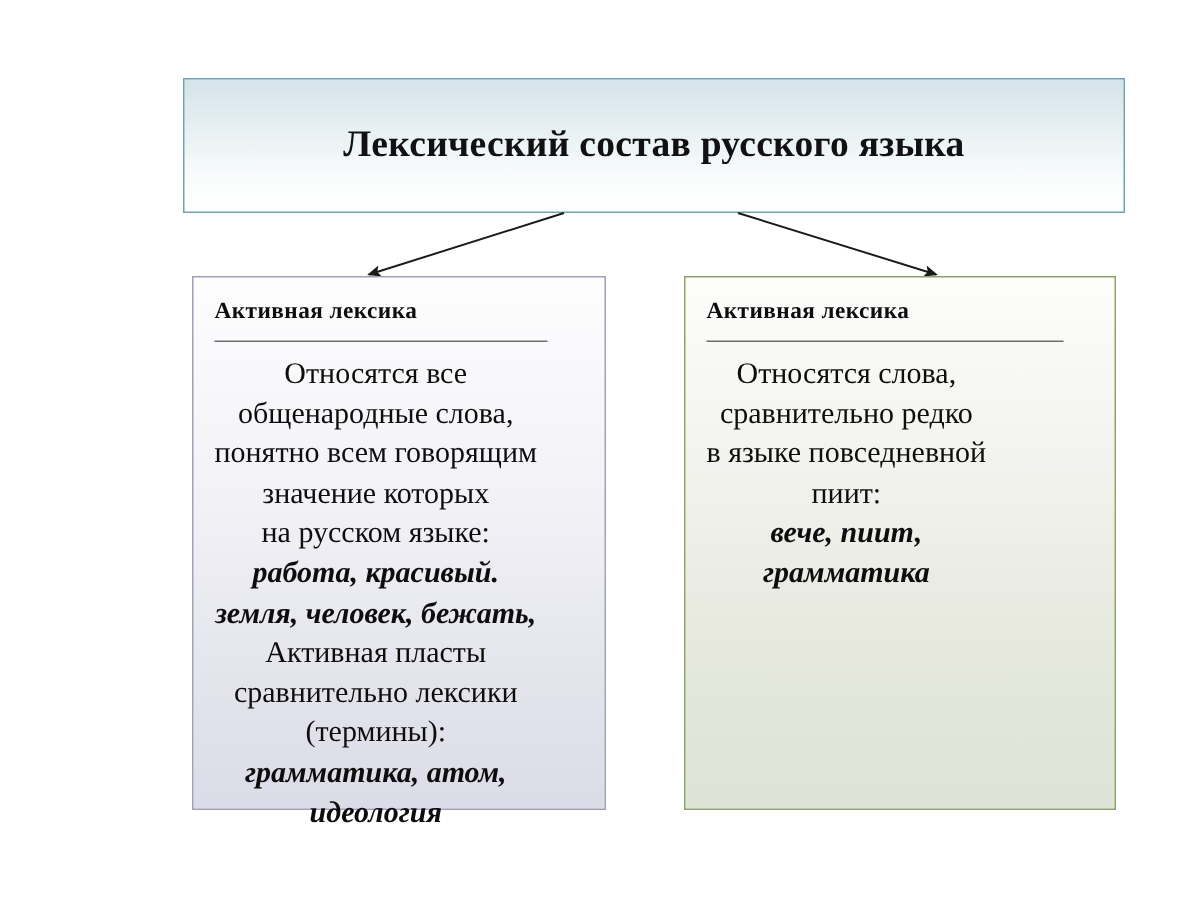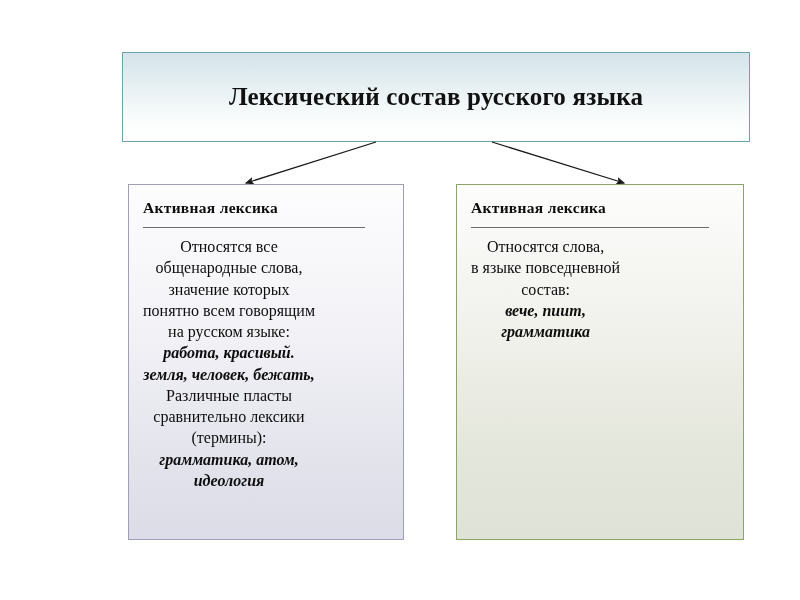--- a/index.html
+++ b/index.html
@@ -94,21 +94,21 @@
     height: 0;
     border-top: 1.6px solid #6d6d6d;
     margin: 10px 0 8px 0;
   }
   .box-right .box-divider {
     width: 238px;
   }
 
   .box-body {
     text-align: center;
-    font-size: 16px;
+    font-size: 20px;
     line-height: 1.33;
     color: #0d0d0d;
   }
 
   .box-body .plain {
     display: block;
   }
   .box-body .term {
     display: block;
     font-weight: bold;
@@ -133,38 +133,39 @@
     <line x1="340" y1="142" x2="210" y2="183" stroke="#1a1a1a" stroke-width="1.3" marker-end="url(#arrowhead)"></line>
     <line x1="456" y1="142" x2="588" y2="183" stroke="#1a1a1a" stroke-width="1.3" marker-end="url(#arrowhead)"></line>
   </svg>
 
   <div class="concept-box box-left">
     <div class="box-header">Активная лексика</div>
     <div class="box-divider"></div>
     <div class="box-body">
         <span class="plain">Относятся все</span>
         <span class="plain">общенародные слова,</span>
+        <span class="plain">понятно всем говорящим</span>
         <span class="plain">значение которых</span>
-        <span class="plain">понятно всем говорящим</span>
         <span class="plain">на русском языке:</span>
         <span class="term">работа, красивый.</span>
         <span class="term">земля, человек, бежать,</span>
-        <span class="plain">Различные пласты</span>
+        <span class="plain">Активная пласты</span>
         <span class="plain">сравнительно лексики</span>
         <span class="plain">(термины):</span>
         <span class="term">грамматика, атом,</span>
         <span class="term">идеология</span>
       </div>
   </div>
 
   <div class="concept-box box-right">
     <div class="box-header">Активная лексика</div>
     <div class="box-divider"></div>
     <div class="box-body">
         <span class="plain">Относятся слова,</span>
+        <span class="plain">сравнительно редко</span>
         <span class="plain">в языке повседневной</span>
-        <span class="plain">состав:</span>
+        <span class="plain">пиит:</span>
         <span class="term">вече, пиит,</span>
         <span class="term">грамматика</span>
       </div>
   </div>
 
 </div>
 
 </body></html>

